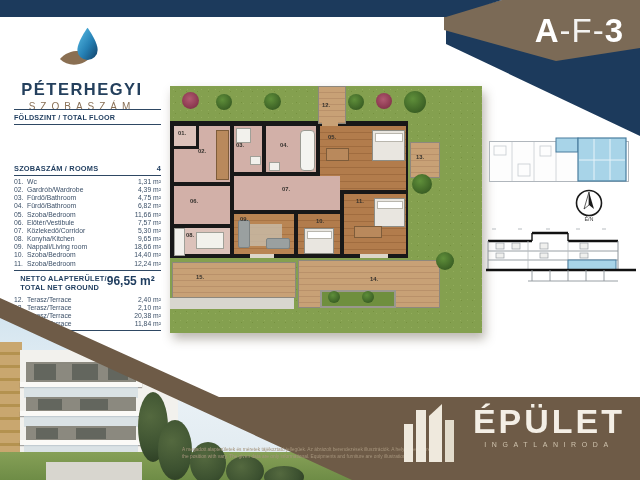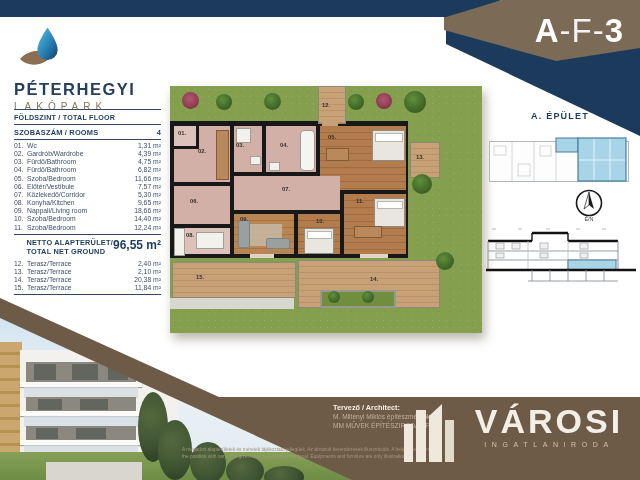--- a/index.html
+++ b/index.html
@@ -12,35 +12,35 @@
           clip-path:polygon(0 0,502px 0,446px 17px,0 17px);}
   .ribbon-navy{left:0;top:0;width:640px;height:170px;background:#1c3a5c;
           clip-path:polygon(446px 28px,557px 58px,640px 46px,640px 136px,446px 44px);}
   .swoosh-brown{left:0;top:0;width:640px;height:170px;background:#7b6a56;
           clip-path:polygon(444px 15px,502px 0,640px 0,640px 48px,556px 61px,444px 30px);}
   .unitcode{right:16px;top:12px;color:#ffffff;font-size:33px;letter-spacing:1px;}
   .unitcode .b{font-weight:bold;}
   .unitcode .t{font-weight:normal;opacity:.92;}
 
   
-  .logo-wrap{left:14px;top:26px;width:148px;text-align:left;}
+  .logo-wrap{left:8px;top:26px;width:148px;text-align:center;}
   .logo-title{margin-top:4px;font-size:16.5px;font-weight:bold;color:#24405d;letter-spacing:1.5px;}
   .logo-sub{margin-top:2px;font-size:10px;color:#8a7157;letter-spacing:5px;}
 
   
   .tablebox{left:14px;top:109px;width:147px;color:#3c5068;}
   .rule{height:1px;background:#2e4763;}
   .t-title{font-size:7.2px;font-weight:bold;color:#1e3c5e;padding:2.5px 0 2px 0;letter-spacing:.2px;}
-  .t-rooms-head{display:flex;justify-content:space-between;font-size:7.4px;font-weight:bold;color:#1e3c5e;padding:3px 0 2.5px 0;letter-spacing:.2px;}
+  .t-rooms-head{display:flex;justify-content:space-between;font-size:7.4px;font-weight:bold;color:#1e3c5e;padding:3px 0 2.5px 0;letter-spacing:.2px;margin-top:36px;}
   .trows{padding:2px 0 2px 0;}
   .trow{display:flex;font-size:6.8px;line-height:8.15px;color:#3c5068;}
   .tnum{width:13px;}
   .tname{flex:1;}
   .tarea{text-align:right;white-space:nowrap;}
-  .net-head{display:flex;justify-content:flex-end;padding:3px 0 2px 0;}
+  .net-head{display:flex;justify-content:center;padding:3px 0 2px 0;}
   .net-labels{font-size:7.4px;font-weight:bold;color:#1e3c5e;line-height:9px;letter-spacing:.2px;}
   .net-value{font-size:12px;font-weight:bold;color:#1e3c5e;}
 
   
   .plan{left:170px;top:86px;width:312px;height:247px;overflow:hidden;
         background-color:#84a04f;
         background-image:radial-gradient(#93ad5c 12%,transparent 13%),radial-gradient(#76913f 10%,transparent 11%);
         background-size:7px 7px,11px 11px;
         box-shadow:3px 6px 10px rgba(60,50,30,.35);}
   .bld{background:#181818;}
@@ -104,21 +104,21 @@
         <linearGradient id="dropg" x1="0" y1="0" x2="1" y2="1">
           <stop offset="0" stop-color="#5cc0e8"></stop>
             <stop offset="0.55" stop-color="#2580b4"></stop>
             <stop offset="1" stop-color="#123f66"></stop>
         </linearGradient>
       </defs>
       <path d="M6 36 C14 26 30 24 42 31 C34 43 16 46 6 36 Z" fill="#8a6f52"></path>
       <path d="M36 2 C36 2 47 17 47 26 A11 11 0 1 1 25 26 C25 17 36 2 36 2 Z" fill="url(#dropg)"></path>
     </svg>
     <div class="logo-title">PÉTERHEGYI</div>
-    <div class="logo-sub">LAKÓPARK</div>
+    <div class="logo-sub">SZOBASZÁM</div>
   </div>
 
   <div class="abs tablebox">
     <div class="rule"></div>
     <div class="t-title">FÖLDSZINT / TOTAL FLOOR</div>
     <div class="rule"></div>
     <div class="t-rooms-head">
       <span>SZOBASZÁM / ROOMS</span>
       <span>4</span>
     </div>
@@ -282,21 +282,20 @@
     <div class="abs plbl" style="left:16px;top:146px;">08.</div>
     <div class="abs plbl" style="left:70px;top:130px;">09.</div>
     <div class="abs plbl" style="left:146px;top:132px;">10.</div>
     <div class="abs plbl" style="left:186px;top:112px;">11.</div>
     <div class="abs plbl" style="left:152px;top:16px;">12.</div>
     <div class="abs plbl" style="left:246px;top:68px;">13.</div>
     <div class="abs plbl" style="left:200px;top:190px;">14.</div>
     <div class="abs plbl" style="left:26px;top:188px;">15.</div>
   </div>
 
-  <div class="abs bldg-title">A. ÉPÜLET</div>
 
   <svg class="abs" style="left:488px;top:134px;" width="144" height="56" viewBox="0 0 144 56">
     <rect x="1.5" y="7.5" width="139" height="40" fill="#fdfdfd" stroke="#b0b6bc" stroke-width="1"></rect>
     <line x1="24" y1="8" x2="24" y2="47" stroke="#c6cbd0" stroke-width="0.8"></line>
     <line x1="46" y1="8" x2="46" y2="47" stroke="#c6cbd0" stroke-width="0.8"></line>
     <line x1="68" y1="8" x2="68" y2="47" stroke="#c6cbd0" stroke-width="0.8"></line>
     <rect x="6" y="12" width="12" height="9" fill="none" stroke="#c6cbd0" stroke-width="0.8"></rect>
     <rect x="30" y="30" width="12" height="12" fill="none" stroke="#c6cbd0" stroke-width="0.8"></rect>
     <rect x="52" y="12" width="11" height="10" fill="none" stroke="#c6cbd0" stroke-width="0.8"></rect>
     <rect x="68" y="4" width="22" height="14" fill="#a8d4e8" stroke="#4a7d9e" stroke-width="1"></rect>
@@ -371,36 +370,31 @@
     <div class="abs walk" style="left:46px;top:162px;width:96px;height:18px;"></div>
     <div class="abs ph-tree" style="left:138px;top:92px;width:30px;height:70px;"></div>
     <div class="abs ph-tree" style="left:158px;top:120px;width:34px;height:60px;"></div>
     <div class="abs ph-tree" style="left:190px;top:142px;width:36px;height:42px;"></div>
     <div class="abs ph-tree" style="left:226px;top:156px;width:38px;height:30px;"></div>
     <div class="abs ph-tree" style="left:264px;top:166px;width:40px;height:22px;"></div>
   </div>
 
   <div class="abs footer"></div>
 
-  <div class="abs" style="left:333px;top:403px;">
-    <div class="f-label">Tervező / Architect:</div>
-    <div class="f-name">M. Miltényi Miklós építészmérnök</div>
-    <div class="f-name">MM MŰVEK ÉPÍTÉSZIRODA KFT.</div>
-  </div>
   <div class="abs f-disc" style="left:182px;top:447px;">
     <div>A megadott alapterületek és méretek tájékoztató jellegűek. Az ábrázolt berendezések illusztrációk. A helyiségek mérete és</div>
     <div>the position with vary. The given data are only informational. Equipments and furniture are only illustration.</div>
   </div>
 
   <div class="abs" style="left:402px;top:398px;">
     <svg width="56" height="70" viewBox="0 0 56 70">
       <rect x="2" y="26" width="9" height="38" fill="#efe9dd"></rect>
       <rect x="14" y="12" width="10" height="52" fill="#efe9dd"></rect>
       <polygon points="27,18 40,6 40,64 27,64" fill="#efe9dd"></polygon>
       <rect x="43" y="22" width="9" height="42" fill="#e3dccc"></rect>
     </svg>
   </div>
   <div class="abs" style="left:466px;top:404px;width:166px;text-align:center;">
-    <div class="v-name">VÁROSI</div>
+    <div class="v-name">ÉPÜLET</div>
     <div class="v-tag">INGATLANIRODA</div>
   </div>
 
 </div>
 
 </body></html>

